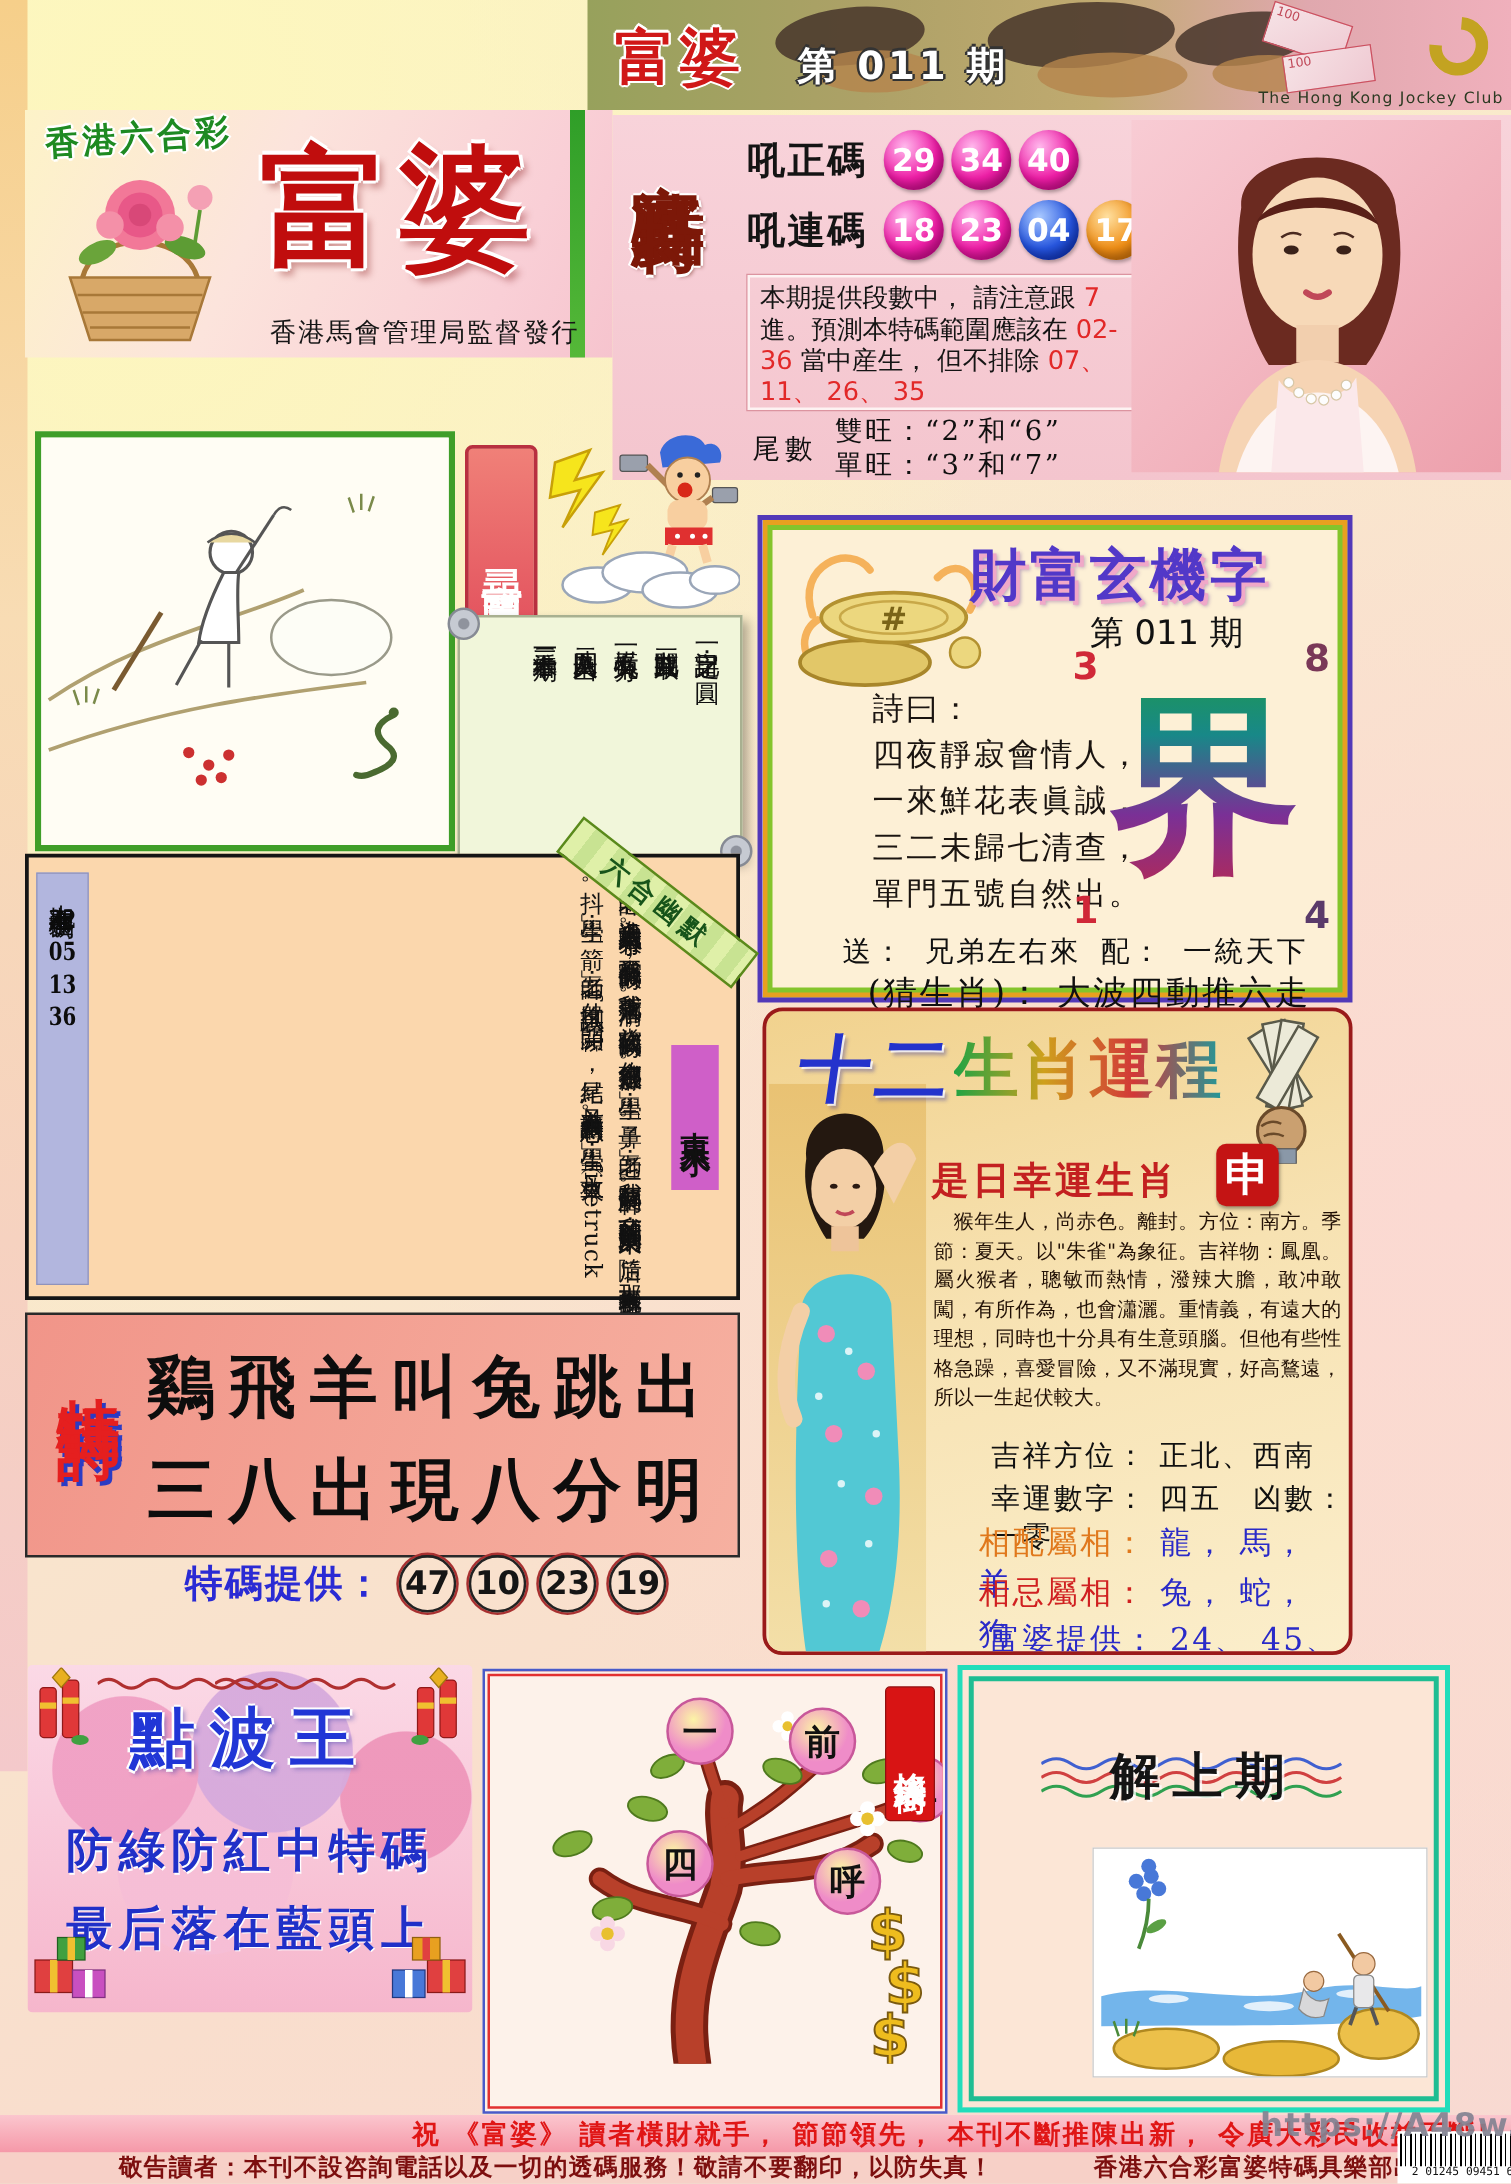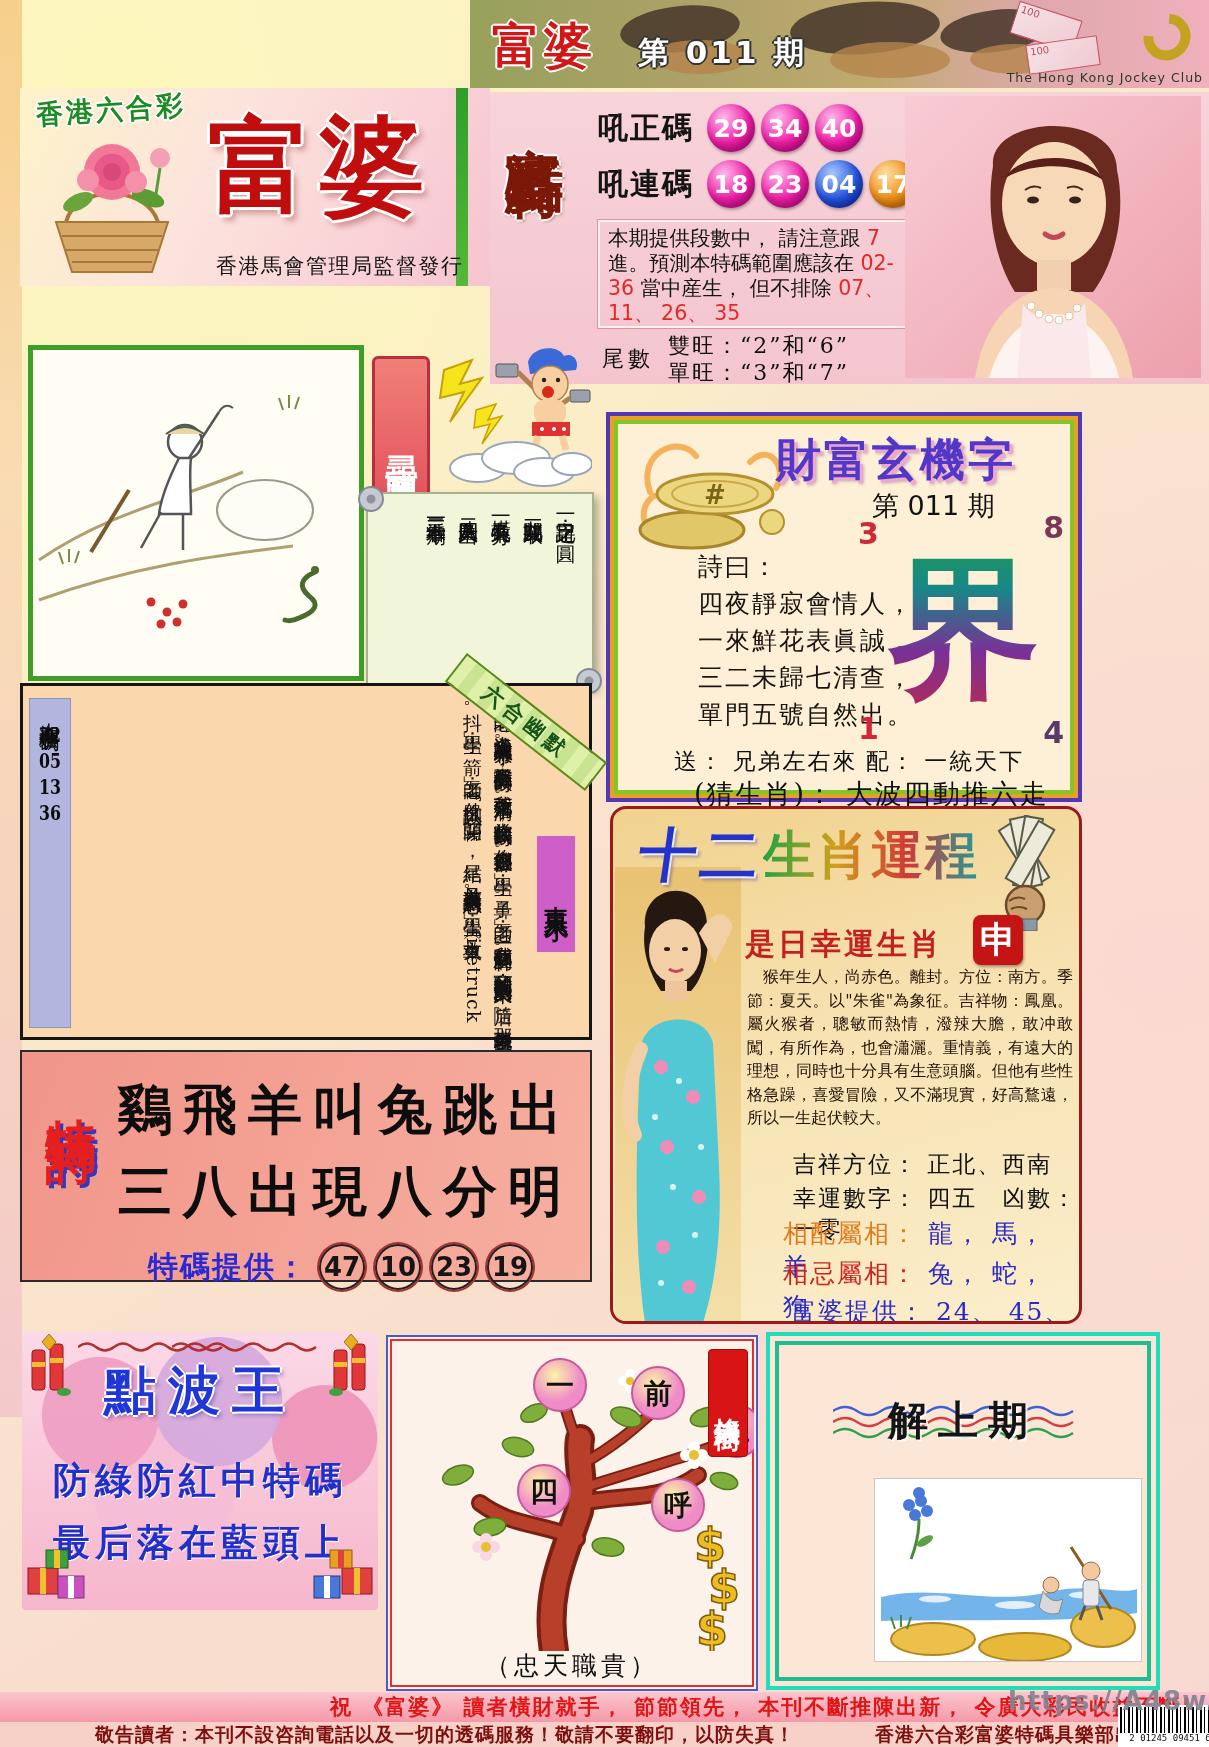--- a/index.html
+++ b/index.html
@@ -81,21 +81,21 @@
   .my-issue { position:absolute; left:262px; top:72px; font-size:27px; color:#111; }
   .my-poem { position:absolute; left:88px; top:132px; font-family:"DejaVu Serif",serif; font-size:25px; line-height:37px; color:#1a1410; letter-spacing:2px; }
   .bigchar-wrap { position:absolute; left:244px; top:104px; width:210px; height:226px; }
   .grad-char { font-family:"DejaVu Serif",serif; font-weight:bold; font-size:152px; line-height:200px; color:#7a2a50;
     background:linear-gradient(180deg,#1f9a4a 0%, #188888 30%, #7a3096 62%, #c02848 100%); position:absolute; left:34px; top:8px; }
   @supports ((-webkit-background-clip:text) or (background-clip:text)) {
     .grad-char { -webkit-background-clip:text; background-clip:text; color:transparent; } }
   .cn { position:absolute; font-size:30px; font-weight:bold; }
   .cn.tl { left:4px; top:-4px; color:#d02838; } .cn.tr { right:0; top:-10px; color:#7a3858; }
   .cn.bl { left:4px; bottom:0; color:#d02838; } .cn.br { right:0; bottom:-4px; color:#5a3a6a; }
-  .my-song { position:absolute; left:64px; top:330px; font-family:Liberation Sans, sans-serif; font-size:23px; color:#101010; letter-spacing:2px; }
+  .my-song { position:absolute; left:64px; top:330px; font-family:Liberation Mono, monospace; font-size:23px; color:#101010; letter-spacing:2px; }
   .my-hint { position:absolute; left:84px; top:360px; font-family:"DejaVu Serif",serif; font-size:27px; color:#101010; letter-spacing:2px; }
 
   
   .humor { left:20px; top:683px; width:572px; height:357px; background:#fbd7ad; border:3px solid #151515; }
   .ribbon { position:absolute; right:-26px; top:18px; width:178px; height:36px; transform:rotate(38deg); z-index:3;
     background:repeating-linear-gradient(90deg,#dff0a8 0 12px,#c8e392 12px 24px); border:2px solid #5a8a1a;
     display:flex; align-items:center; justify-content:center; font-family:"DejaVu Serif",serif; font-weight:bold;
     font-size:21px; color:#17541a; letter-spacing:5px; }
   .humor-text { position:absolute; left:56px; top:12px; width:440px; height:330px; writing-mode:vertical-rl;
     font-family:"DejaVu Serif",serif; font-size:19px; line-height:1.6; letter-spacing:1px; color:#121212; }
@@ -126,21 +126,21 @@
     line-height:23.5px; color:#221106; text-align:justify; text-indent:1em; }
   .z-line { position:absolute; font-family:"DejaVu Serif",serif; color:#101010; }
   .z-dir { left:180px; top:340px; font-size:23px; letter-spacing:2px; }
   .z-num { left:180px; top:374px; font-size:23px; letter-spacing:2px; }
   .z-match { left:170px; top:408px; font-size:25px; letter-spacing:2px; }
   .z-avoid { left:170px; top:448px; font-size:25px; letter-spacing:2px; }
   .z-prov  { left:178px; top:486px; font-size:25px; letter-spacing:2px; color:#2a2ac8; }
   .lab-o { color:#e0781c; } .lab-r { color:#d02020; } .val-b { color:#2a2ac8; }
 
   
-  .tema { left:20px; top:1050px; width:572px; height:232px; border:2px solid #2a2a2a;
+  .tema { left:20px; top:1050px; width:572px; height:196px; border:2px solid #2a2a2a;
     background:linear-gradient(110deg,#f19589,#f6b0a0); }
   .tema-vtitle { position:absolute; left:16px; top:26px; height:218px; writing-mode:vertical-rl; text-orientation:upright;
     font-family:"DejaVu Serif",serif; font-weight:bold; font-size:50px; color:#e51f1f; letter-spacing:8px;
     text-shadow:3px 3px 0 #2b3bc4; }
   .tema-line { position:absolute; left:96px; font-family:"DejaVu Serif",serif; font-weight:bold; font-size:54px;
     color:#0d0d0d; letter-spacing:11px; }
   .tema-prov { position:absolute; left:126px; top:192px; display:flex; align-items:center; }
   .tema-prov-label { font-size:30px; font-weight:bold; color:#2a2ad4; letter-spacing:2px; margin-right:6px; }
   .tcirc { width:46px; height:46px; margin:0 5px; border:2px solid #222; border-radius:50%;
     box-shadow:0 0 0 2px #a83030; display:inline-flex; align-items:center; justify-content:center;
@@ -601,21 +601,20 @@
         <text x="150" y="150">四</text>
         <circle cx="284" cy="154" r="26" fill="url(#fruitG)" stroke="#c8589a" stroke-width="2"></circle>
         <text x="284" y="164">呼</text>
       </g>
       <g font-size="46" font-weight="bold" fill="#eebc1e" stroke="#7a5a10" stroke-width="1.5" text-anchor="middle">
         <text x="316" y="210">$</text>
         <text x="330" y="252">$</text>
         <text x="318" y="294">$</text>
       </g>
     </svg>
-    <div class="tree-caption">（忠天職貴）</div>
   </div>
 
   <div class="abs previous">
     <div class="prev-title-wrap">
       <svg class="prev-waves" width="260" height="40" viewBox="0 0 260 40">
         <path d="M0,8 q12,-8 24,0 t24,0 t24,0 t24,0 t24,0 t24,0 t24,0 t24,0 t24,0 t24,0" stroke="#4060d0" stroke-width="2.5" fill="none"></path>
         <path d="M0,19 q12,-8 24,0 t24,0 t24,0 t24,0 t24,0 t24,0 t24,0 t24,0 t24,0 t24,0" stroke="#d04040" stroke-width="2.5" fill="none"></path>
         <path d="M0,30 q12,-8 24,0 t24,0 t24,0 t24,0 t24,0 t24,0 t24,0 t24,0 t24,0 t24,0" stroke="#30a050" stroke-width="2.5" fill="none"></path>
       </svg>
       <span class="prev-title">解上期</span>

